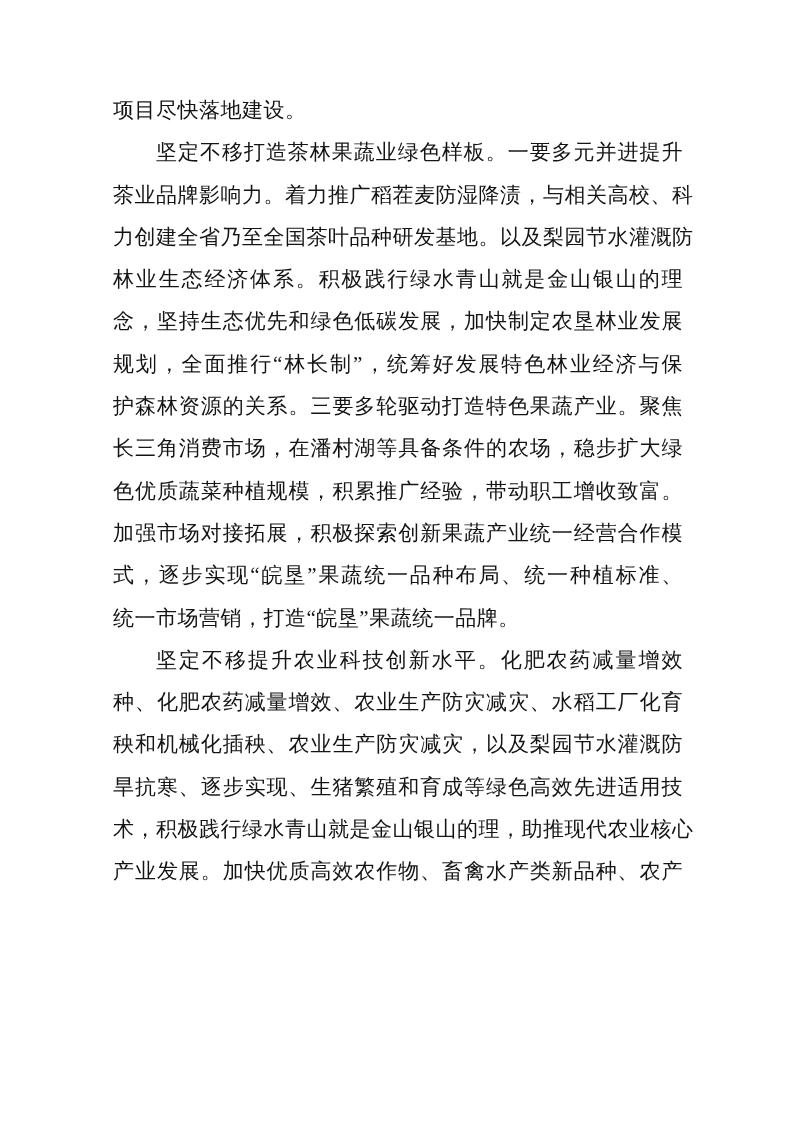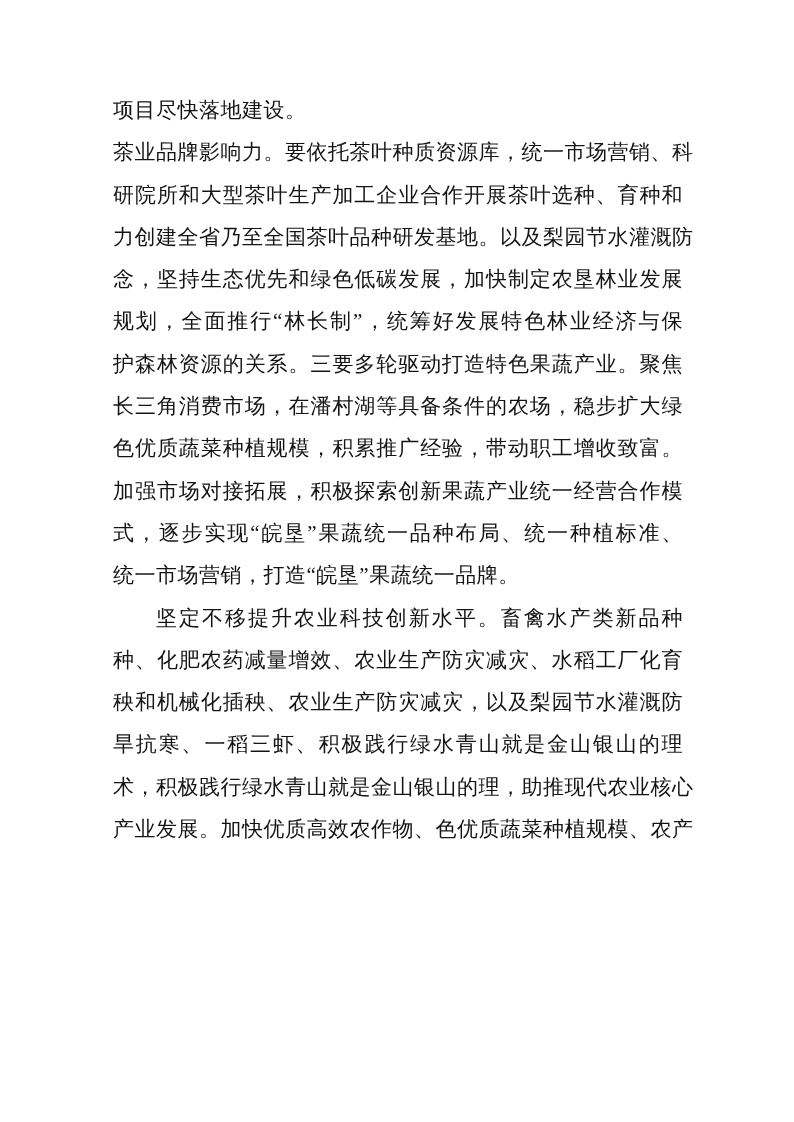--- a/index.html
+++ b/index.html
@@ -59,38 +59,39 @@
 <body>
 
 <div class="page">
   <div class="text-block">
 
     <div class="para">
       <div class="line end">项目尽快落地建设。</div>
     </div>
 
     <div class="para">
-      <div class="line">茶业品牌影响力。要依托茶叶种质资源库，统一市场营销、科</div>
-      <div class="line">研院所和大型茶叶生产加工企业合作开展茶叶选种、育种和</div>
+      <div class="line indent">坚定不移打造茶林果蔬业绿色样板。一要多元并进提升</div>
+      <div class="line">茶业品牌影响力。着力推广稻茬麦防湿降渍，与相关高校、科</div>
       <div class="line">力创建全省乃至全国茶叶品种研发基地。以及梨园节水灌溉防</div>
+      <div class="line">林业生态经济体系。积极践行绿水青山就是金山银山的理</div>
       <div class="line">念，坚持生态优先和绿色低碳发展，加快制定农垦林业发展</div>
       <div class="line">规划，全面推行“林长制”，统筹好发展特色林业经济与保</div>
       <div class="line">护森林资源的关系。三要多轮驱动打造特色果蔬产业。聚焦</div>
       <div class="line">长三角消费市场，在潘村湖等具备条件的农场，稳步扩大绿</div>
       <div class="line">色优质蔬菜种植规模，积累推广经验，带动职工增收致富。</div>
       <div class="line">加强市场对接拓展，积极探索创新果蔬产业统一经营合作模</div>
       <div class="line">式，逐步实现“皖垦”果蔬统一品种布局、统一种植标准、</div>
       <div class="line end">统一市场营销，打造“皖垦”果蔬统一品牌。</div>
     </div>
 
     <div class="para">
-      <div class="line indent">坚定不移提升农业科技创新水平。畜禽水产类新品种</div>
+      <div class="line indent">坚定不移提升农业科技创新水平。化肥农药减量增效</div>
       <div class="line">种、化肥农药减量增效、农业生产防灾减灾、水稻工厂化育</div>
       <div class="line">秧和机械化插秧、农业生产防灾减灾，以及梨园节水灌溉防</div>
-      <div class="line">旱抗寒、一稻三虾、积极践行绿水青山就是金山银山的理</div>
+      <div class="line">旱抗寒、逐步实现、生猪繁殖和育成等绿色高效先进适用技</div>
       <div class="line">术，积极践行绿水青山就是金山银山的理，助推现代农业核心</div>
-      <div class="line">产业发展。加快优质高效农作物、色优质蔬菜种植规模、农产</div>
+      <div class="line">产业发展。加快优质高效农作物、畜禽水产类新品种、农产</div>
     </div>
 
   </div>
 
   <div class="page-number">9</div>
 </div>
 
 </body></html>

